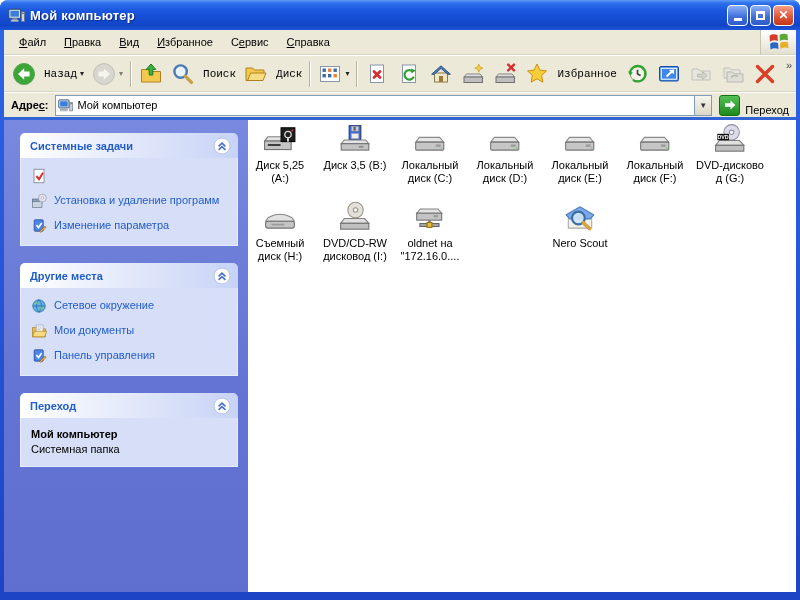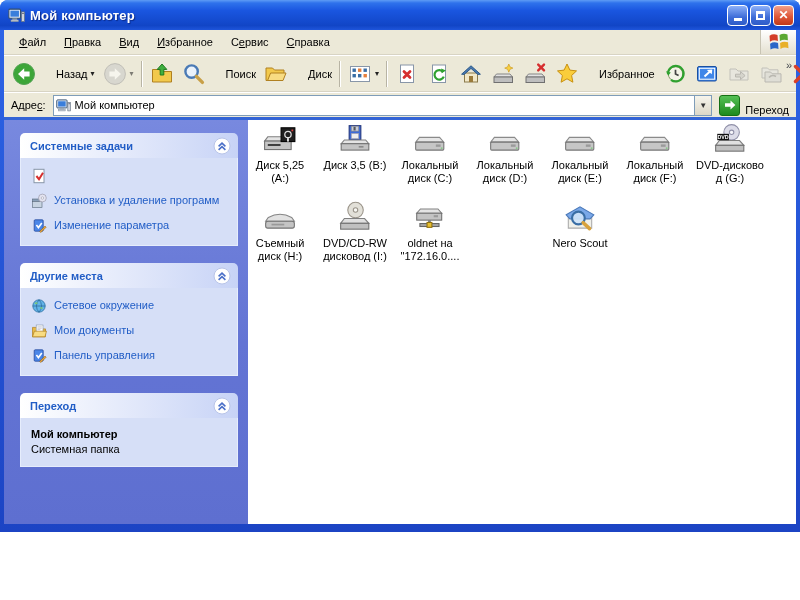--- a/index.html
+++ b/index.html
@@ -1,19 +1,19 @@
 <!DOCTYPE html>
 <html><head>
 <meta charset="utf-8">
 <style>
   * { box-sizing: border-box; margin: 0; padding: 0; }
   html,body { width: 800px; height: 600px; overflow: hidden; }
   body { font-family: "Liberation Sans", sans-serif; font-size: 11px; color:#000; }
 
-  .window { position: relative; width: 800px; height: 532px;
+  .window { position: relative; width: 800px; height: 600px;
     background: linear-gradient(180deg,#2E66E8,#1C44C4);
     border-radius: 8px 8px 0 0; }
 
   
   .titlebar { position:absolute; top:0; left:0; right:0; height:30px;
     border-radius:8px 8px 0 0;
     background: linear-gradient(180deg,#5E9CF5 0%,#2E72EC 10%,#1A56E0 35%,#1145C6 85%,#1E55DA 100%);
     display:flex; align-items:center; padding:0 6px 0 8px; }
   .titlebar .ticon { width:17px; height:17px; margin-right:5px; flex:none; }
   .titlebar .ttext { color:#fff; font-weight:bold; font-size:13px; flex:1;
@@ -39,30 +39,30 @@
   .logobox { width:36px; height:24px; background:linear-gradient(180deg,#FFFFFF,#E4E0D0);
     border-left:1px solid #C8C4B4; display:flex; align-items:center; justify-content:center; }
   .logobox svg { width:22px; height:22px; }
 
   .toolbar { height:37px; display:flex; align-items:center; padding:0 4px;
     border-top:1px solid #FFFFFF; border-bottom:1px solid #D8D4C4; position:relative; }
   .tb-btn { display:flex; align-items:center; height:31px; padding:0 4px;
     border-radius:3px; cursor:pointer; flex:none; }
   .tb-btn .ic { width:24px; height:24px; display:block; }
   .tb-btn .ic svg { width:24px; height:24px; display:block; }
-  .tb-btn .lbl { margin-left:20px; white-space:nowrap; }
+  .tb-btn .lbl { margin-left:8px; white-space:nowrap;font-family:Liberation Mono, monospace; }
   .tb-btn .dd { font-size:8px; margin-left:3px; color:#222; }
   .tb-btn.disabled { filter:grayscale(1); opacity:.55; cursor:default; }
   .tb-sep { width:2px; height:26px; margin:0 3px;
     border-left:1px solid #B8B4A4; border-right:1px solid #FFFFFF; flex:none; }
   .tb-overflow { position:absolute; right:4px; top:3px; font-size:11px; color:#44484E; cursor:pointer; }
 
   .addressbar { height:25px; display:flex; align-items:center; padding:0 3px;
     border-top:1px solid #FFFFFF; }
-  .addr-label { padding:0 7px 0 4px; }
+  .addr-label { padding:0 7px 0 4px;font-weight:bold; }
   .addr-combo { flex:1; height:21px; background:#fff; border:1px solid #7F9DB9;
     display:flex; align-items:center; cursor:text; }
   .addr-combo .ci { width:15px; height:15px; margin:0 4px 0 2px; flex:none; }
   .addr-combo .ci svg { width:15px; height:15px; display:block; }
   .addr-value { flex:1; }
   .addr-drop { width:17px; height:19px; background:linear-gradient(180deg,#F6F4EC,#DDD8C8);
     border-left:1px solid #7F9DB9; display:flex; align-items:center; justify-content:center;
     font-size:8px; color:#333; cursor:pointer; }
   .go-wrap { display:flex; align-items:flex-end; padding:0 4px 0 7px; }
   .go-btn { width:21px; height:21px; border-radius:3px; border:1px solid #157015;

